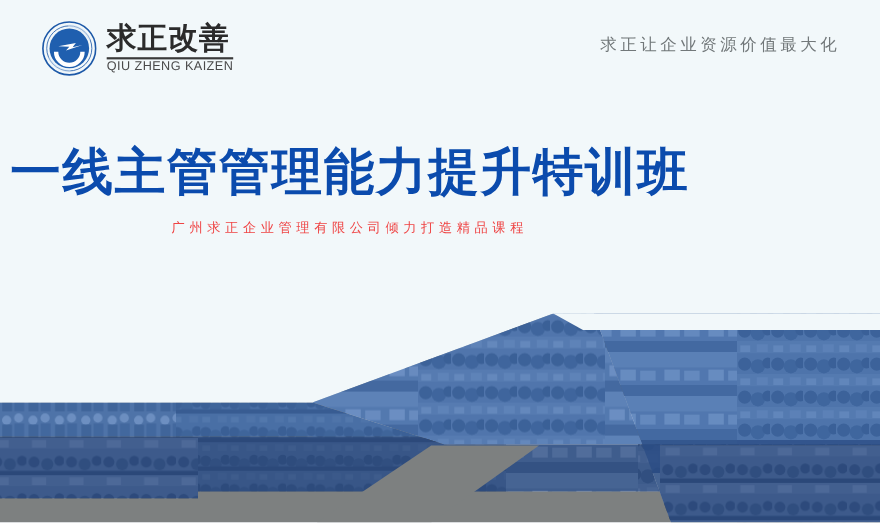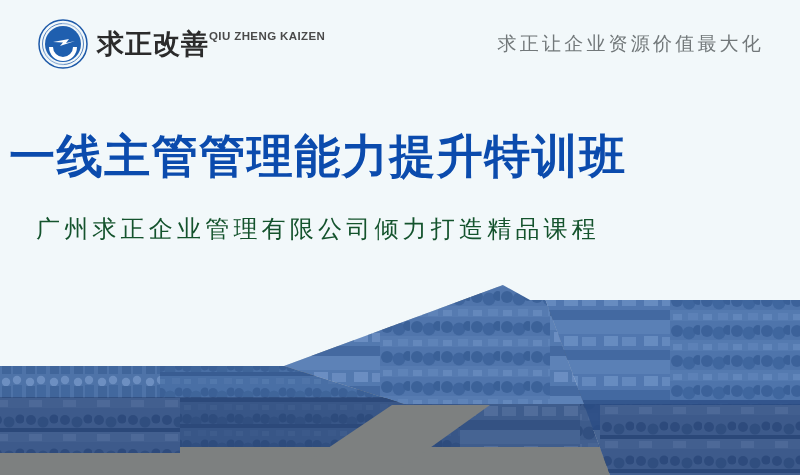--- a/index.html
+++ b/index.html
@@ -32,49 +32,49 @@
     margin-left: 38px;
   }
   .logo-mark {
     width: 50px;
     height: 50px;
     flex: 0 0 50px;
   }
   .logo-text {
     margin-left: 9px;
     display: flex;
-    flex-direction: row;
+    flex-direction: column;
     align-items: stretch;
   }
   .logo-cn {
     font-size: 27px;
     font-weight: bold;
     color: #2b2b2b;
     letter-spacing: 1px;
     line-height: 1.05;
     white-space: nowrap;
   }
   .logo-rule {
     height: 2px;
     background: #3a3a3a;
     margin: 2px 0 1px 0;
   }
   .logo-en {
     font-size: 11.5px;
-    font-weight: bold;
+    font-weight: normal;
     color: #4a4a4a;
     letter-spacing: 0.4px;
     white-space: nowrap;
     text-align: right;
   }
   .slogan {
     position: absolute;
     right: 36px;
     top: 31px;
-    font-size: 19px;
+    font-size: 15px;
     color: #72787a;
     letter-spacing: 3.2px;
     white-space: nowrap;
   }
 
   
   .hero {
     position: absolute;
     left: 0;
     top: 128px;
@@ -84,23 +84,23 @@
   }
   .hero-title {
     font-size: 46px;
     font-weight: bold;
     color: #0b4bad;
     letter-spacing: 1.5px;
     line-height: 1.25;
     white-space: nowrap;
   }
   .hero-sub {
-    margin-top: 27px;
-    font-size: 24px;
-    color: #14532d;
+    margin-top: 13px;
+    font-size: 12px;
+    color: #ef4444;
     letter-spacing: 4.2px;
     white-space: nowrap;
   }
 
   
   .collage {
     position: absolute;
     left: 0;
     top: 0;
     width: 800px;

